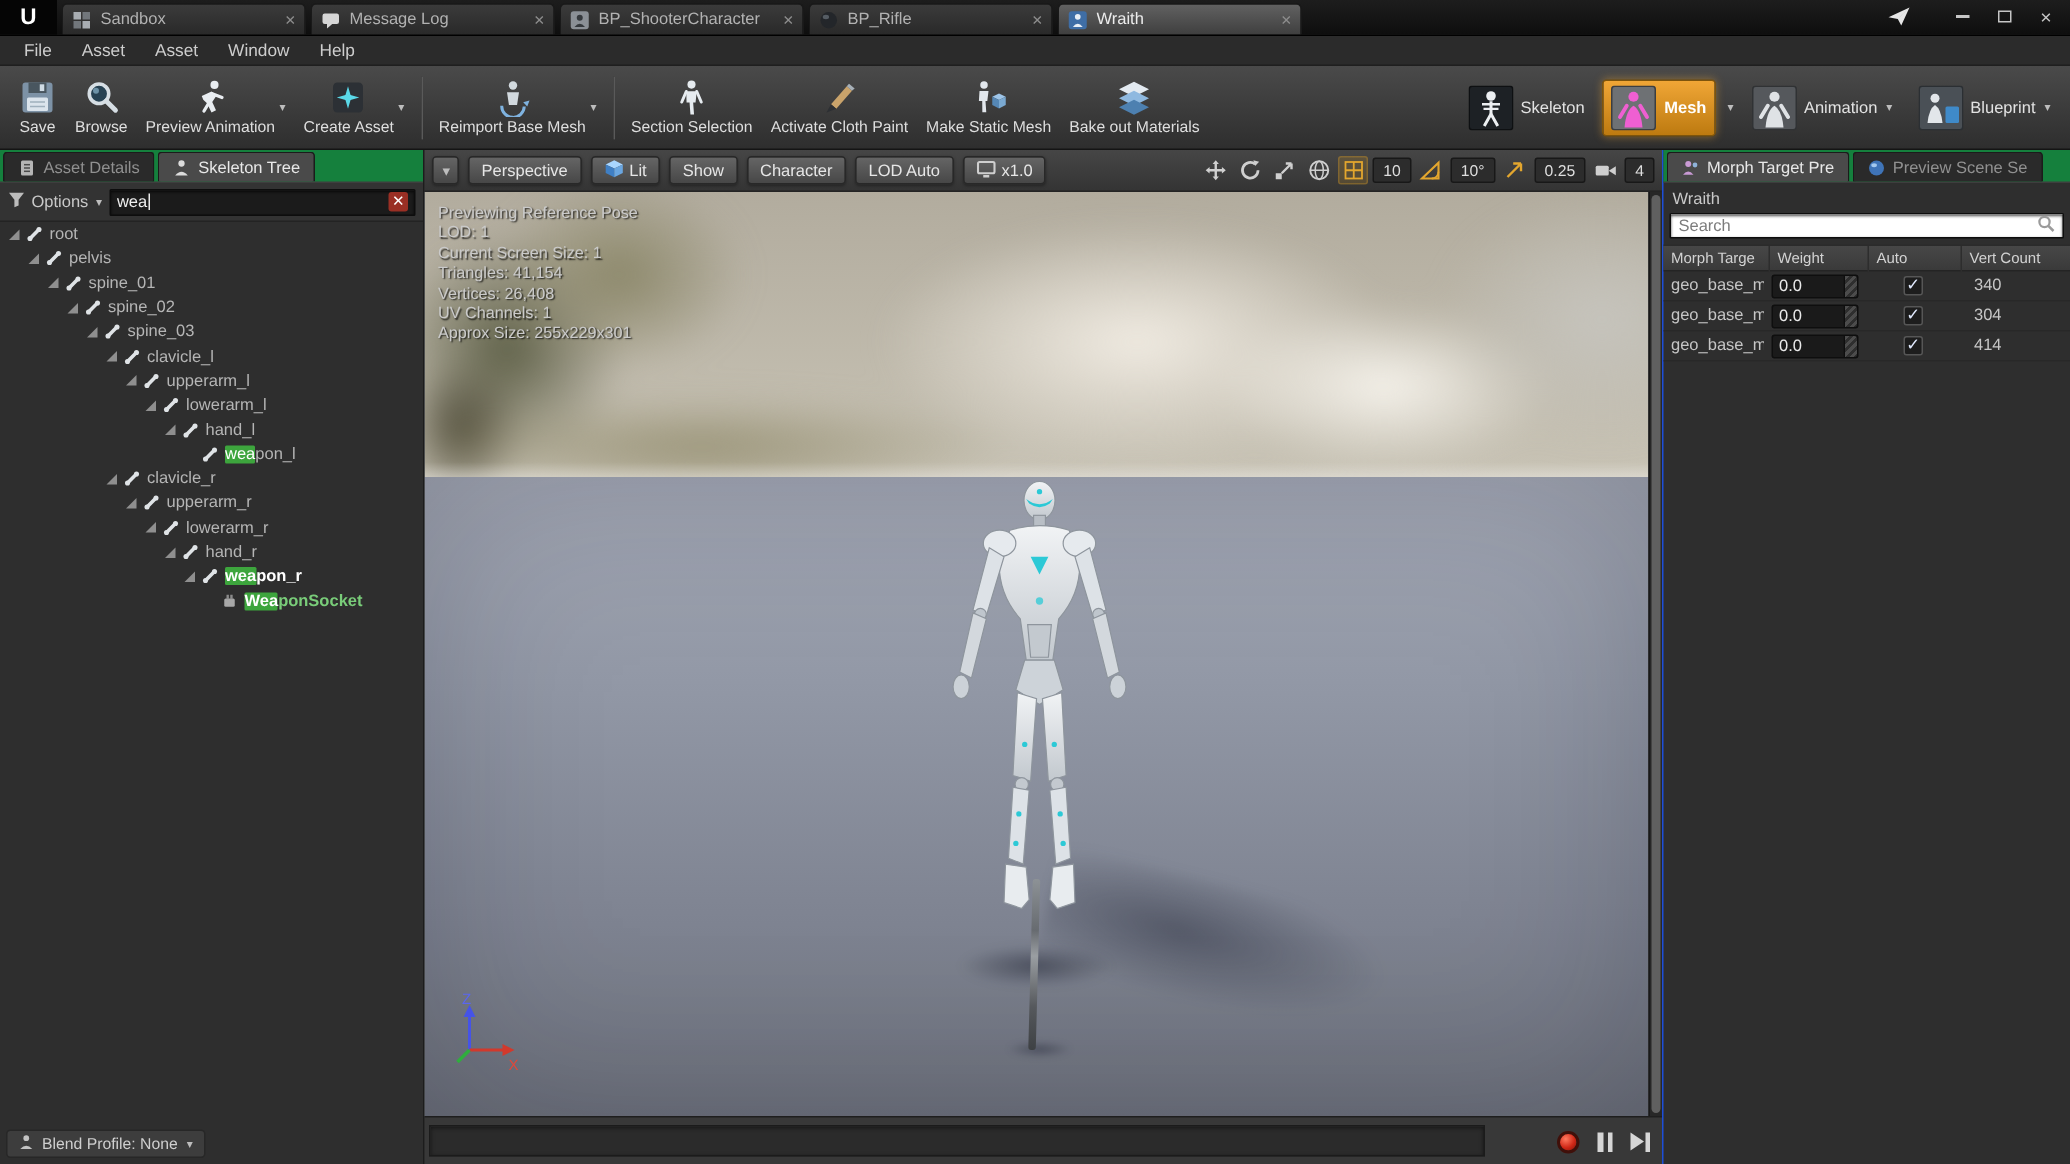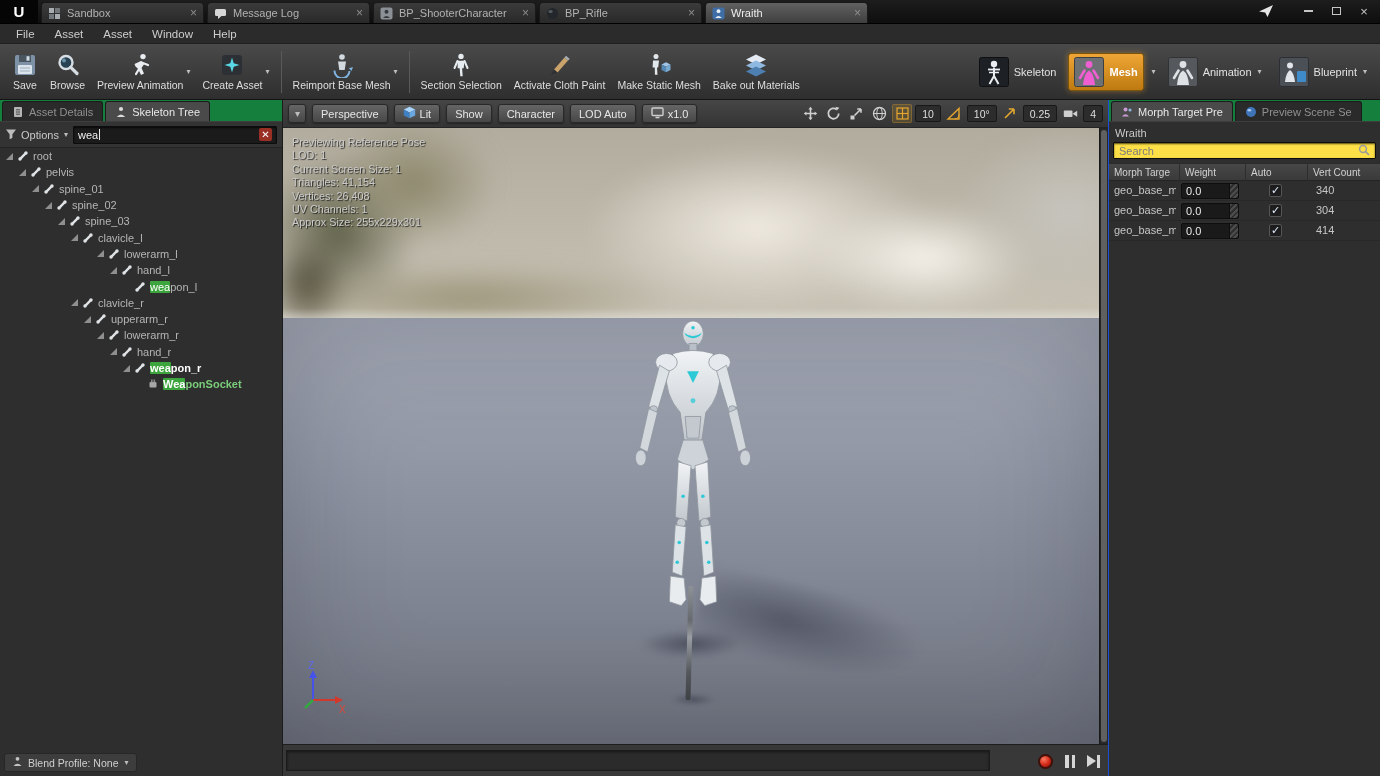--- a/index.html
+++ b/index.html
@@ -96,21 +96,21 @@
 #rec{width:15px;height:15px;border-radius:50%;background:radial-gradient(circle at 35% 30%,#ff7a60,#d02817 55%,#7e1208);border:2px solid #40100a}
 #pause{display:flex;gap:3px}
 .pbar{width:3.5px;height:13px;background:#d6d6d6;display:inline-block}
 #step{display:flex;align-items:center;gap:1px}
 #step .tri{width:0;height:0;border-left:9px solid #d6d6d6;border-top:6px solid transparent;border-bottom:6px solid transparent}
 #step .sbar{width:3px;height:13px;background:#d6d6d6}
 
 
 #right-panel{position:absolute;top:100px;left:1108px;right:0;bottom:0;background:#2e2e2e;border-left:1px solid #1d4ed8}
 #rp-name{position:absolute;top:27px;left:6px;color:#c9c9c9}
-#rp-search{position:absolute;top:42px;left:4px;right:4px;height:17px;background:#fde047;border:1px solid #0d0d0d;box-shadow:inset 0 1px 2px rgba(0,0,0,.7);display:flex;align-items:center;padding:0 5px;color:#7c7c7c;border-radius:1px}
+#rp-search{position:absolute;top:42px;left:4px;right:4px;height:17px;background:#ffffff;border:1px solid #0d0d0d;box-shadow:inset 0 1px 2px rgba(0,0,0,.7);display:flex;align-items:center;padding:0 5px;color:#7c7c7c;border-radius:1px}
 #rp-search .sp{flex:1}
 #morph-header{position:absolute;top:63px;left:0;right:0;height:18px;background:linear-gradient(#474747,#3a3a3a);border-top:1px solid #2b2b2b;border-bottom:1px solid #242424}
 .mh-col{position:absolute;top:0;line-height:17px;color:#d2d2d2;font-size:10px;padding-left:5px;border-left:1px solid #2d2d2d;height:18px;overflow:hidden;white-space:nowrap}
 .mh0{left:0;width:70px;border-left:none}
 .mh1{left:70px;width:66px}
 .mh2{left:136px;width:62px}
 .mh3{left:198px;width:74px}
 #morph-rows{position:absolute;top:81px;left:0;right:0}
 .morph-row{position:relative;height:20px;border-bottom:1px solid #282828}
 .m-name{position:absolute;left:5px;top:3px;width:62px;overflow:hidden;white-space:nowrap;color:#c6c6c6}
@@ -477,20 +477,31 @@
         <div class="tree-row" style="padding-left: 71px; text-align: right;">
           <span class="exp"></span>
           <span class="node-ic">
             <svg width="12" height="12" viewBox="0 0 12 12">
               <line x1="3.2" y1="8.8" x2="8.8" y2="3.2" stroke="#dfe3e6" stroke-width="2.4" stroke-linecap="round"></line>
               <circle cx="3" cy="9" r="1.7" fill="#dfe3e6"></circle>
               <circle cx="9" cy="3" r="1.7" fill="#dfe3e6"></circle>
             </svg>
           </span>
           <span class="node-lb">clavicle_l</span>
+        </div>
+        <div class="tree-row" style="padding-left: 84px;">
+          <span class="exp"></span>
+          <span class="node-ic">
+            <svg width="12" height="12" viewBox="0 0 12 12">
+              <line x1="3.2" y1="8.8" x2="8.8" y2="3.2" stroke="#dfe3e6" stroke-width="2.4" stroke-linecap="round"></line>
+              <circle cx="3" cy="9" r="1.7" fill="#dfe3e6"></circle>
+              <circle cx="9" cy="3" r="1.7" fill="#dfe3e6"></circle>
+            </svg>
+          </span>
+          <span class="node-lb">upperarm_l</span>
         </div>
         <div class="tree-row" style="padding-left: 97px;">
           <span class="exp"></span>
           <span class="node-ic">
             <svg width="12" height="12" viewBox="0 0 12 12">
               <line x1="3.2" y1="8.8" x2="8.8" y2="3.2" stroke="#dfe3e6" stroke-width="2.4" stroke-linecap="round"></line>
               <circle cx="3" cy="9" r="1.7" fill="#dfe3e6"></circle>
               <circle cx="9" cy="3" r="1.7" fill="#dfe3e6"></circle>
             </svg>
           </span>

